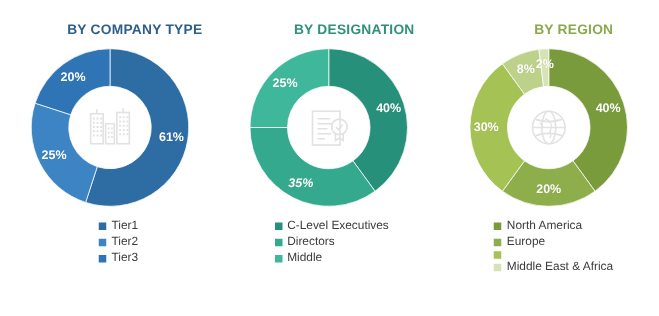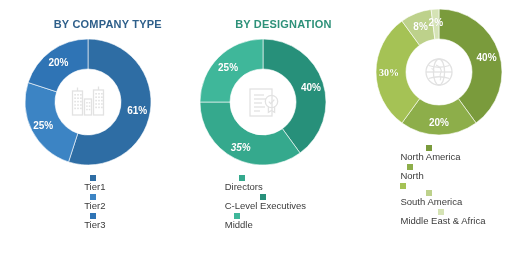--- a/index.html
+++ b/index.html
@@ -72,21 +72,21 @@
     height: 46px;
   }
   .legend {
     margin-top: 7px;
     display: flex;
     flex-direction: column;
     align-items: flex-start;
   }
   .legend-row {
     display: flex;
-    flex-direction: column;
+    flex-direction: row;
     align-items: center;
     line-height: 12px;
     margin-bottom: 1px;
   }
   .legend-swatch {
     width: 6px;
     height: 6px;
     margin-right: 4px;
     flex: 0 0 auto;
   }
@@ -211,35 +211,36 @@
         </svg>
       </div>
       <div id="labels-1">
           <div class="slice-label" style="left: 86.0249%; top: 38.2948%;">40%</div>
           <div class="slice-label" style="left: 32.8034%; top: 83.7502%; font-style: italic;">35%</div>
           <div class="slice-label" style="left: 23.2157%; top: 23.2157%;">25%</div>
         </div>
     </div>
     <div class="legend legend-designation" id="legend-1">
         <div class="legend-row">
+          <span class="legend-swatch" style="background: rgb(39, 144, 122);"></span>
+          <span class="legend-label">C-Level Executives</span>
+        </div>
+        <div class="legend-row">
           <span class="legend-swatch" style="background: rgb(53, 169, 141);"></span>
           <span class="legend-label">Directors</span>
         </div>
         <div class="legend-row">
-          <span class="legend-swatch" style="background: rgb(39, 144, 122);"></span>
-          <span class="legend-label">C-Level Executives</span>
-        </div>
-        <div class="legend-row">
           <span class="legend-swatch" style="background: rgb(63, 183, 154);"></span>
           <span class="legend-label">Middle</span>
         </div>
       </div>
   </div>
 
   <div class="panel">
+    <div class="panel-title" style="color: rgb(139, 168, 76);">BY REGION</div>
     <div class="donut-wrap">
       <svg class="donut-svg" viewBox="0 0 132 132">
         <g id="slices-2">
             <path d="M 66 3 A 63 63 0 0 1 103.0304708944258 116.96807064562168 L 85.39691332565161 92.69756081437326 A 33 33 0 0 0 66 33 Z" fill="#7A9B3C" stroke="#ffffff" stroke-width="0.6"></path>
             <path d="M 103.0304708944258 116.96807064562168 A 63 63 0 0 1 28.969529105574196 116.96807064562168 L 46.60308667434839 92.69756081437326 A 33 33 0 0 0 85.39691332565161 92.69756081437326 Z" fill="#8DAE4A" stroke="#ffffff" stroke-width="0.6"></path>
             <path d="M 28.969529105574196 116.96807064562168 A 63 63 0 0 1 28.969529105574182 15.03192935437832 L 46.60308667434838 39.30243918562674 A 33 33 0 0 0 46.60308667434839 92.69756081437326 Z" fill="#A5C255" stroke="#ffffff" stroke-width="0.6"></path>
             <path d="M 28.969529105574182 15.03192935437832 A 63 63 0 0 1 58.10400628544886 3.4967738171878935 L 61.86400329237798 33.26021485662223 A 33 33 0 0 0 46.60308667434838 39.30243918562674 Z" fill="#BDD18B" stroke="#ffffff" stroke-width="0.6"></path>
             <path d="M 58.10400628544886 3.4967738171878935 A 63 63 0 0 1 65.99999999999999 3 L 66 33 A 33 33 0 0 0 61.86400329237798 33.26021485662223 Z" fill="#D5E3B5" stroke="#ffffff" stroke-width="0.6"></path>
           </g>
       </svg>
@@ -254,40 +255,36 @@
           </g>
           <g fill="none" stroke="#e2e2e2" stroke-width="1.1">
             <path d="M20 16 q3 1 4.5 3.4 q1.4 2.4 0.2 4.6 q-1.2 2.2 -0.2 4.2 q0.8 1.8 -0.6 3.2"></path>
             <path d="M15.5 19.5 q2 0.6 2.4 2.2 q0.3 1.4 -0.9 2.1"></path>
           </g>
         </svg>
       </div>
       <div id="labels-2">
           <div class="slice-label" style="left: 86.0249%; top: 38.2948%;">40%</div>
           <div class="slice-label" style="left: 50%; top: 87.8788%;">20%</div>
-          <div class="slice-label" style="left: 12.1212%; top: 50%; font-family: Liberation Serif, serif;">30%</div>
+          <div class="slice-label" style="left: 12.1212%; top: 50%;">30%</div>
           <div class="slice-label" style="left: 36.0559%; top: 14.7812%;">8%</div>
           <div class="slice-label" style="left: 47.6216%; top: 12.196%;">2%</div>
         </div>
     </div>
     <div class="legend legend-region" id="legend-2">
         <div class="legend-row">
           <span class="legend-swatch" style="background: rgb(122, 155, 60);"></span>
           <span class="legend-label">North America</span>
         </div>
         <div class="legend-row">
           <span class="legend-swatch" style="background: rgb(141, 174, 74);"></span>
-          <span class="legend-label">North</span>
+          <span class="legend-label">Europe</span>
         </div>
         <div class="legend-row">
           <span class="legend-swatch" style="background: rgb(165, 194, 85);"></span>
-        </div>
-        <div class="legend-row">
-          <span class="legend-swatch" style="background: rgb(189, 209, 139);"></span>
-          <span class="legend-label">South America</span>
         </div>
         <div class="legend-row">
           <span class="legend-swatch" style="background: rgb(213, 227, 181);"></span>
           <span class="legend-label">Middle East &amp; Africa</span>
         </div>
       </div>
   </div>
 
 </div>
 

